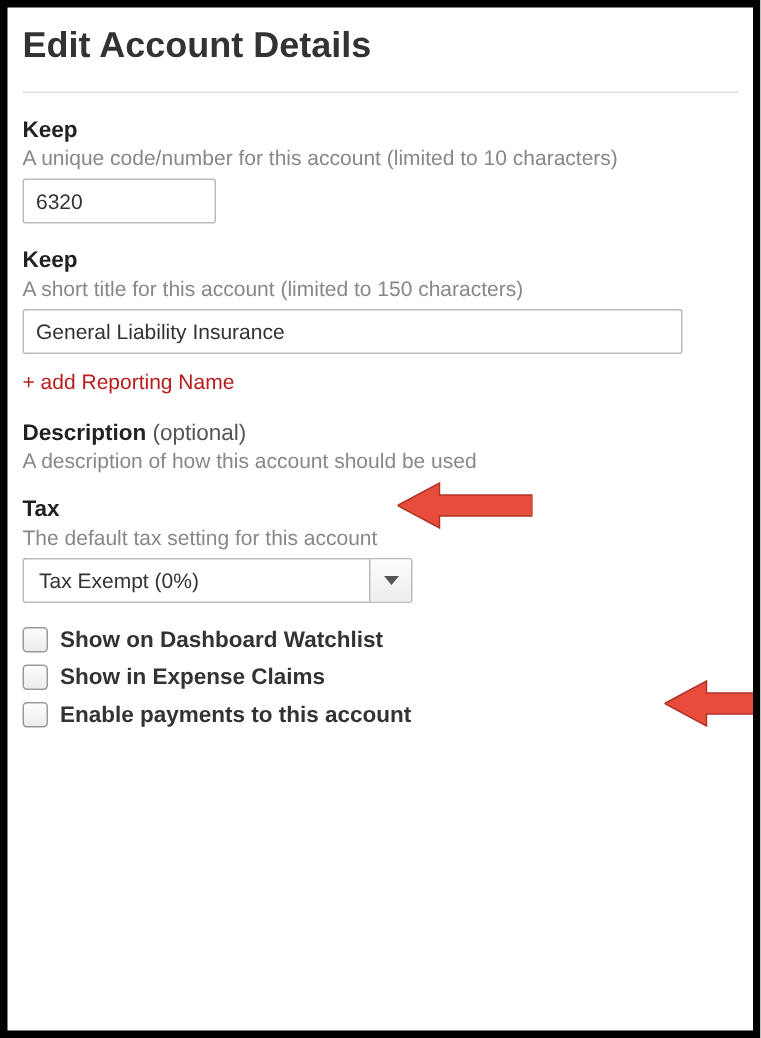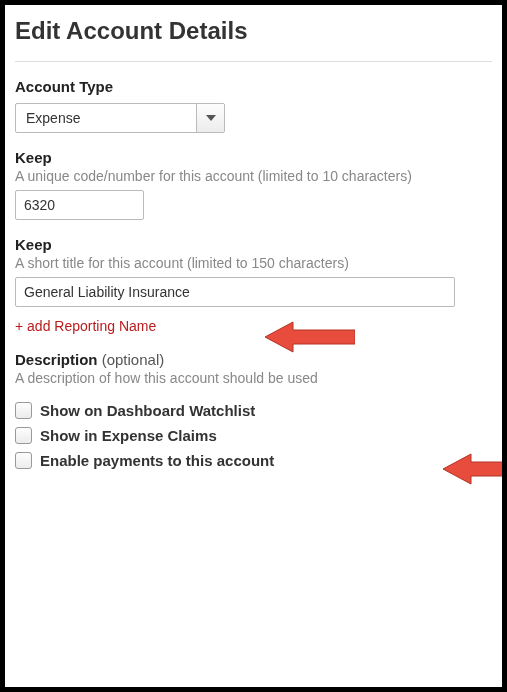--- a/index.html
+++ b/index.html
@@ -136,29 +136,20 @@
   .arrow svg { display: block; }
 </style>
 </head>
 <body>
 
 <div class="frame">
 
   <h1>Edit Account Details</h1>
   <hr class="divider">
 
-  <div class="section">
-    <div class="field-label">Account Type</div>
-    <div class="select-wrap" style="margin-top:6px;">
-      <div class="select-value">Expense</div>
-      <div class="select-btn">
-        <div class="caret-down"></div>
-      </div>
-    </div>
-  </div>
 
   <div class="section">
     <div class="field-label">Keep</div>
     <div class="hint">A unique code/number for this account (limited to 10 characters)</div>
     <input type="text" class="code-input" value="6320" style="">
   </div>
 
   <div class="section">
     <div class="field-label">Keep</div>
     <div class="hint">A short title for this account (limited to 150 characters)</div>
@@ -169,20 +160,30 @@
   </div>
 
   <div class="section">
     <div class="field-label">
       <span>Description</span>
       <span class="optional">(optional)</span>
     </div>
     <div class="hint">A description of how this account should be used</div>
   </div>
 
+  <div class="section">
+    <div class="field-label">Tax</div>
+    <div class="hint">The default tax setting for this account</div>
+    <div class="select-wrap">
+      <div class="select-value" style="min-width:230px;">Tax Exempt (0%)</div>
+      <div class="select-btn">
+        <div class="caret-down"></div>
+      </div>
+    </div>
+  </div>
 
   <div class="check-row">
     <div class="checkbox"></div>
     <span class="check-label">Show on Dashboard Watchlist</span>
   </div>
   <div class="check-row">
     <div class="checkbox"></div>
     <span class="check-label">Show in Expense Claims</span>
   </div>
   <div class="check-row">

